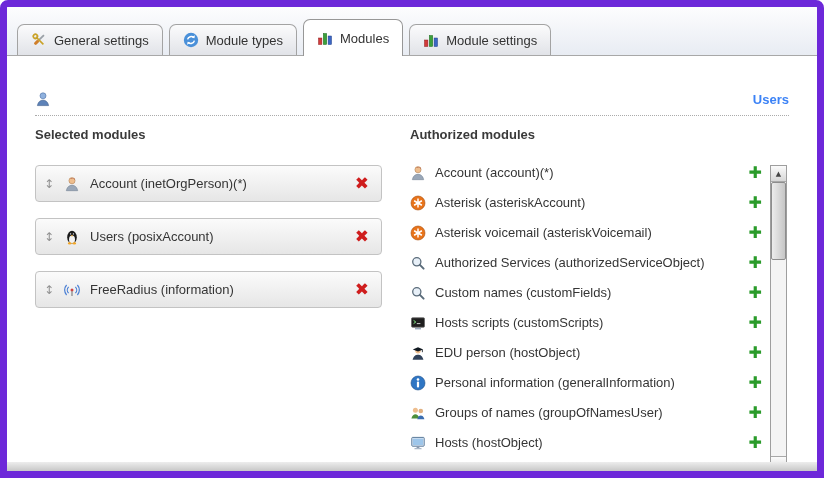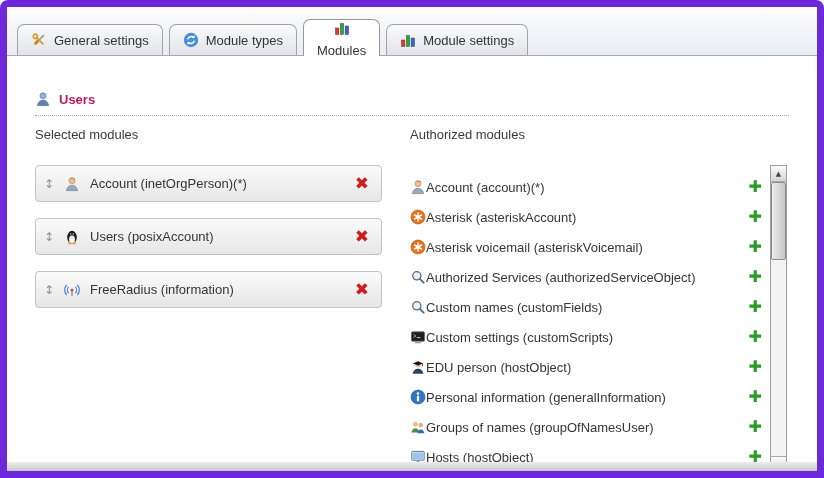--- a/index.html
+++ b/index.html
@@ -24,32 +24,32 @@
   .tab {
     display:flex; align-items:center; gap:7px;
     padding:0 13px; height:31px;
     background:linear-gradient(#fbfbfc,#e1e3e8);
     border:1px solid #a3a3a3; border-bottom:none;
     border-radius:7px 7px 0 0; margin-right:6px;
     color:#333; cursor:pointer; white-space:nowrap;
   }
   .tab.active {
     background:#fff; height:37px; margin-bottom:-1px;
-    border-color:#979797; z-index:2;flex-direction:column;
+    border-color:#979797; z-index:2;
   }
   .icon16 { width:16px; height:16px; display:inline-flex; flex:0 0 16px; }
   .icon16 svg { width:16px; height:16px; display:block; }
   
   .users-heading {
     position:absolute; top:84px; left:28px; right:28px;
     border-bottom:1px dotted #ababab; padding-bottom:8px;
     display:flex; align-items:center; gap:8px;
-    font-weight:bold; color:#be185d;
-  }
-  .col-heading { color:#3a3a3a; height:16px; }
+    font-weight:bold; color:#3b82f6;justify-content:space-between;
+  }
+  .col-heading { color:#3a3a3a; height:16px;font-weight:bold; }
   
   .left-col { position:absolute; top:120px; left:28px; width:347px; }
   .sel-list { margin-top:22px; }
   .sel-item {
     display:flex; align-items:center; height:37px;
     border:1px solid #c3c3c3; border-radius:4px;
     background:linear-gradient(#fbfbfb,#e6e6e6);
     margin-bottom:16px; padding:0 10px 0 8px; cursor:move;
   }
   .drag {
@@ -58,21 +58,21 @@
   }
   .sel-label { flex:1; margin-left:10px; color:#353535; }
   .del {
     background:none; border:none; padding:0 2px; line-height:1;
     color:#cf1d1d; font-size:17px; font-weight:bold;
     font-family:"DejaVu Sans",sans-serif; cursor:pointer;
   }
   
   .right-col { position:absolute; top:120px; left:403px; width:379px; }
   .av-list { margin-top:22px; width:354px; }
-  .av-row { display:flex; align-items:flex-end; height:30px; }
+  .av-row { display:flex; align-items:flex-start; height:30px; gap:9px; }
   .av-label { flex:1; color:#353535; white-space:nowrap; }
   .add {
     background:none; border:none; padding:0 2px 0 0; line-height:1;
     color:#2a9b2a; font-size:16px; font-weight:bold;
     font-family:"DejaVu Sans",sans-serif; cursor:pointer;
   }
   
   .scrollbar {
     position:absolute; top:38px; right:2px; width:17px; height:308px;
     border:1px solid #9e9e9e; background:#f2f2f2;
@@ -284,21 +284,21 @@
 
       <div class="av-row">
         <span class="icon16">
           <svg viewBox="0 0 16 16">
             <rect x="1.5" y="2.8" width="13" height="9.4" rx="1" fill="#1e1e1e" stroke="#666" stroke-width="0.8"></rect>
             <path d="M3.6 5.4 L5.8 7 L3.6 8.6" stroke="#7ddf7d" stroke-width="1" fill="none"></path>
             <line x1="6.8" y1="8.6" x2="10.4" y2="8.6" stroke="#cccccc" stroke-width="1"></line>
             <rect x="5" y="13" width="6" height="1.4" fill="#9aaabb"></rect>
           </svg>
         </span>
-        <span class="av-label">Custom settings (customScripts)</span>
+        <span class="av-label">Hosts scripts (customScripts)</span>
         <button class="add">✚</button>
       </div>
 
       <div class="av-row">
         <span class="icon16">
           <svg viewBox="0 0 16 16">
             <circle cx="8" cy="5.8" r="2.7" fill="#eebe8e"></circle>
             <path d="M2.6 14.8 C3.5 11 5.5 9.7 8 9.7 C10.5 9.7 12.5 11 13.4 14.8 Z" fill="#31425a"></path>
             <path d="M2.8 4.4 L8 2.2 L13.2 4.4 L8 6.6 Z" fill="#101820"></path>
             <line x1="12.4" y1="4.8" x2="12.4" y2="7.2" stroke="#101820" stroke-width="0.8"></line>

